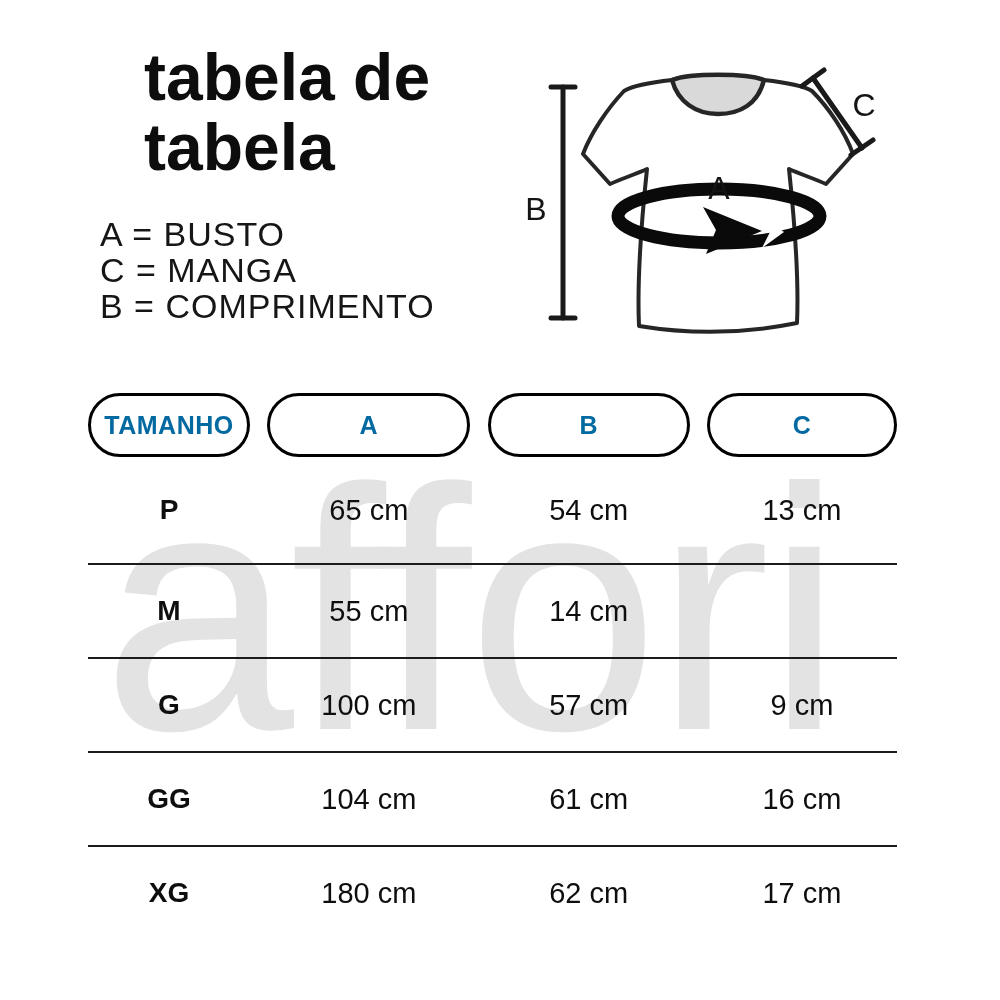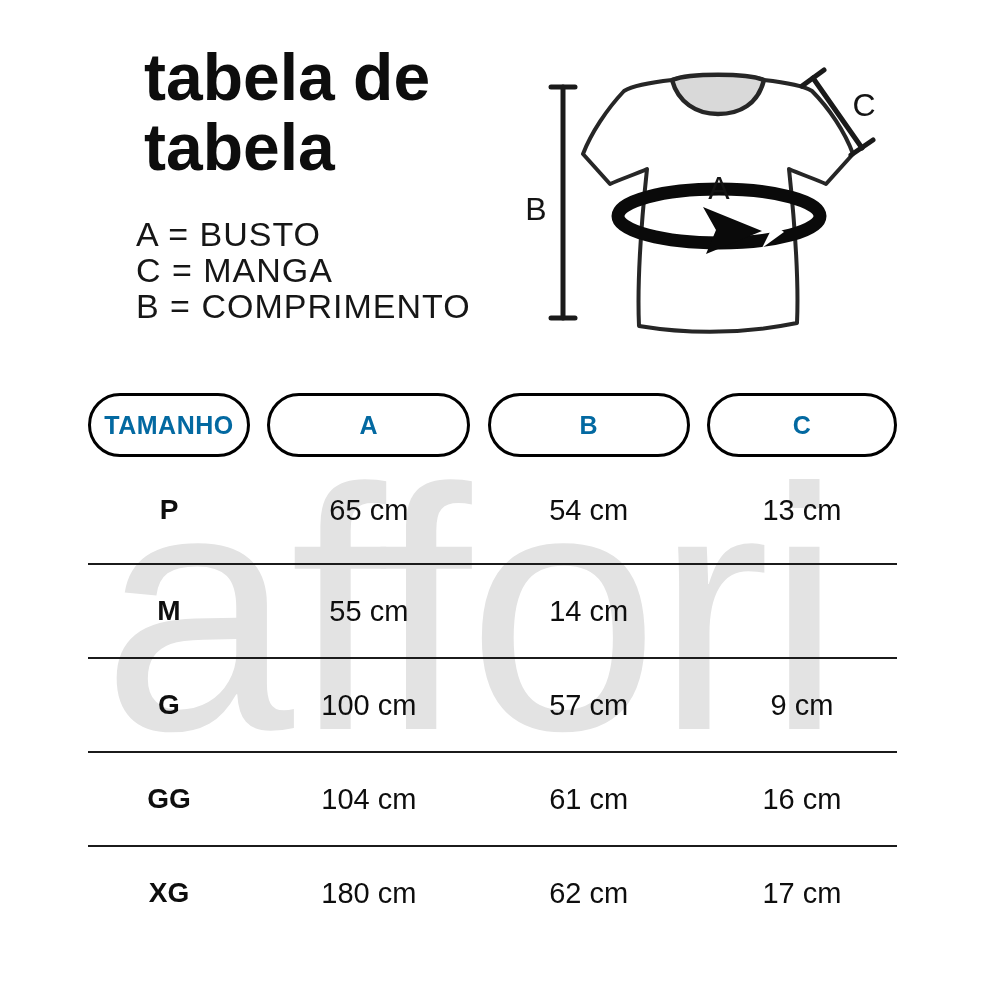--- a/index.html
+++ b/index.html
@@ -14,21 +14,21 @@
     color:#e3e3e3;font-weight:400;white-space:nowrap;user-select:none;
   }
   
   .title{
     position:absolute;left:100px;top:42px;z-index:2;
     font-size:66px;font-weight:700;line-height:70px;color:#0d0d0d;letter-spacing:0;margin-left:44px;
   }
   
   .legend{
     position:absolute;left:100px;top:216px;z-index:2;
-    font-size:34px;line-height:36px;font-weight:400;color:#161616;letter-spacing:1px;margin-left:36px;
+    font-size:34px;line-height:36px;font-weight:400;color:#161616;letter-spacing:1px;
   }
   
   .diagram{
     position:absolute;left:520px;top:40px;width:420px;height:320px;z-index:2;
   }
   .diagram text{
     font-family:"Liberation Sans",sans-serif;font-size:32px;fill:#141414;font-weight:400;
   }
   
   .size-table{

